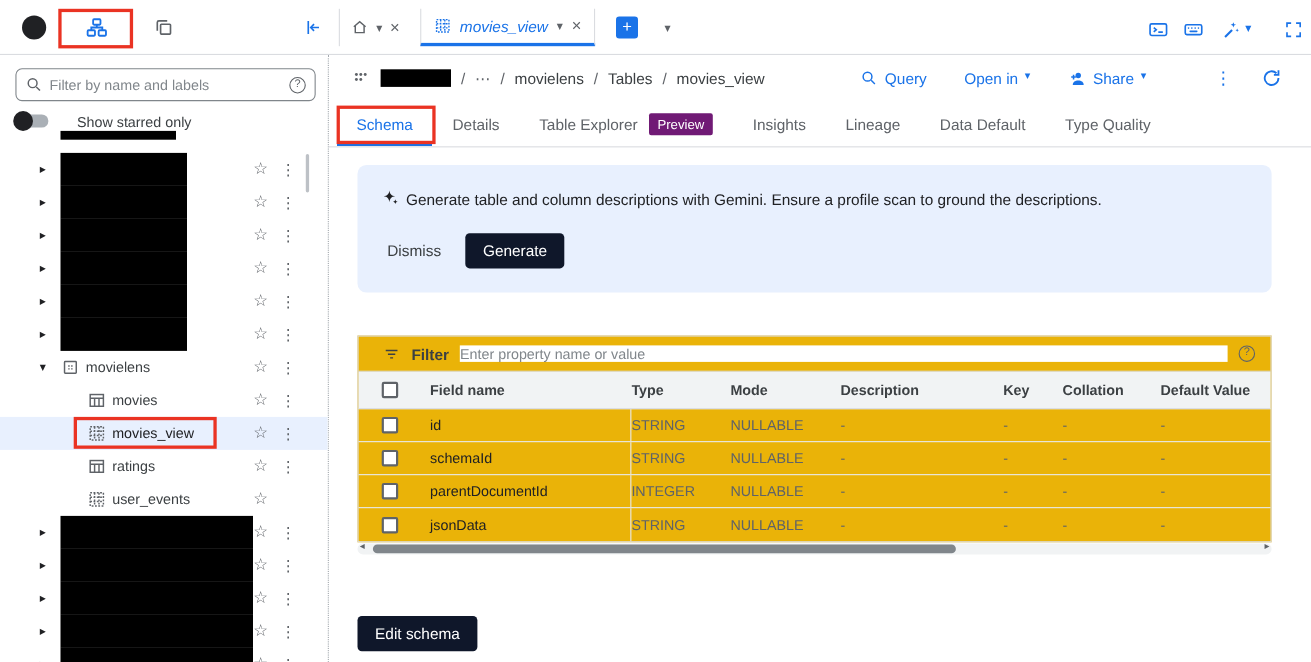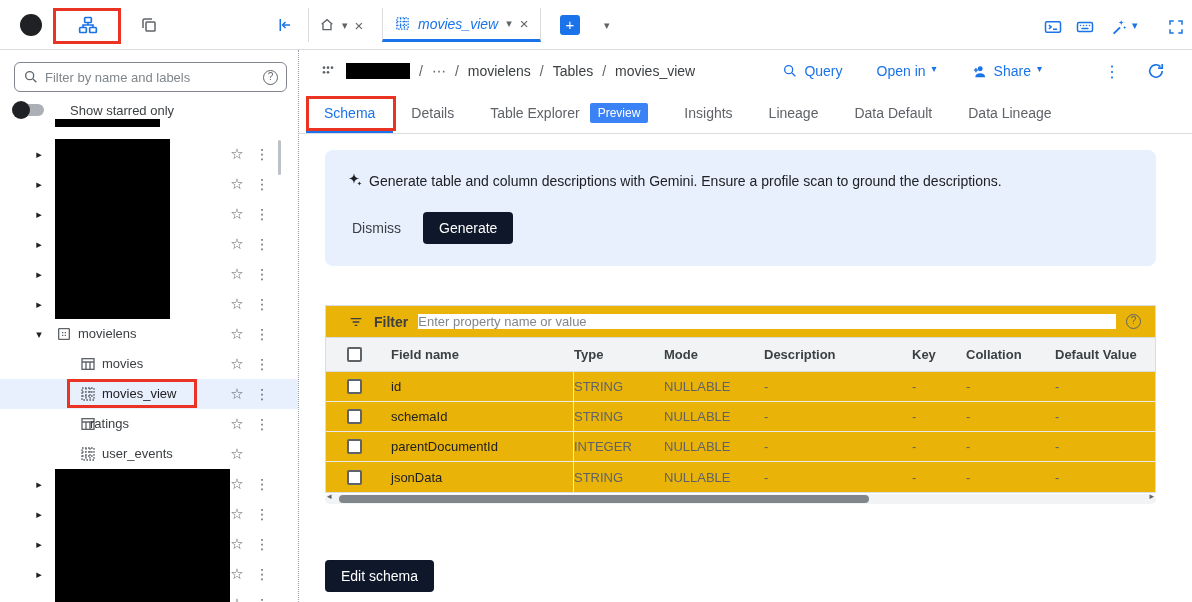--- a/index.html
+++ b/index.html
@@ -56,21 +56,21 @@
   .crumb-actions{margin-left:auto;display:flex;align-items:center;padding-right:26px}
   .act{display:flex;align-items:flex-start;gap:6px;color:#1a73e8;font-size:14px;font-weight:500;cursor:pointer}
   .act .bcaret{font-size:10px;color:#1a73e8}
   .mL34{margin-left:34px}
   .kebab-b{margin-left:62px;color:#1a73e8;font-size:16px;cursor:pointer}
   .refresh{margin-left:26px;cursor:pointer}
 
   .tabsrow{position:relative;height:42px;border-bottom:1px solid #dadce0;display:flex;align-items:stretch;padding-left:7px}
   .mtab{display:flex;align-items:center;padding:0 18px;font-size:14px;color:#5f6368;font-weight:500;cursor:pointer;white-space:nowrap}
   .mtab.active{color:#1a73e8;box-shadow:inset 0 -3px 0 #1a73e8}
-  .badge{background:#3b82f6;color:#fff;font-size:12px;padding:3px 8px;border-radius:2px;margin-left:10px;font-weight:400}
+  .badge{background:#701a75;color:#fff;font-size:12px;padding:3px 8px;border-radius:2px;margin-left:10px;font-weight:400}
 
   .banner{position:absolute;left:26px;top:100px;width:831px;height:116px;background:#e8f0fe;border-radius:8px}
   .banner-ic{position:absolute;left:20px;top:21px}
   .banner-msg{position:absolute;left:44px;top:23px;font-size:14px;color:#202124}
   .banner-btns{position:absolute;left:27px;top:62px;display:flex;align-items:center;gap:22px}
   .dismiss{background:none;border:none;font-family:"Liberation Sans",sans-serif;font-size:14px;font-weight:500;color:#3c4043;cursor:pointer}
   .bluebtn{background:#0f172a;color:#fff;border:none;border-radius:4px;height:32px;padding:0 16px;font-family:"Liberation Sans",sans-serif;font-size:14px;font-weight:500;cursor:pointer}
 
   .tablewrap{position:absolute;left:26px;top:255px;width:831px;border:1px solid #dadce0;background:#eab308}
   .filterrow{height:32px;display:flex;align-items:center;gap:10px;padding-left:22px;border-bottom:1px solid #dadce0}
@@ -288,21 +288,21 @@
         <span class="kebab">⋮</span>
       </div>
 
       <div class="trow">
         <span class="ticon" style="left:80px">
           <svg width="16" height="16" viewBox="0 0 24 24" fill="none" stroke="#5f6368" stroke-width="2">
               <rect x="3" y="4" width="18" height="16"></rect>
               <path d="M3 9h18M9 9v11M15 9v11"></path>
             </svg>
         </span>
-        <span class="tlabel" style="left:90px">ratings</span>
+        <span class="tlabel" style="left:102px">ratings</span>
         <span class="star">☆</span>
         <span class="kebab">⋮</span>
       </div>
 
       <div class="trow">
         <span class="ticon" style="left:80px">
           <svg width="16" height="16" viewBox="0 0 24 24" fill="none" stroke="#5f6368" stroke-width="2" stroke-dasharray="2.5 2">
               <rect x="3" y="3" width="18" height="18"></rect>
               <path d="M3 9h18M3 15h18M9 3v18M15 3v18"></path>
             </svg>
@@ -402,21 +402,21 @@
     <div class="tabsrow">
       <div class="mtab active">Schema</div>
       <div class="mtab">Details</div>
       <div class="mtab">
         <span>Table Explorer</span>
         <span class="badge">Preview</span>
       </div>
       <div class="mtab">Insights</div>
       <div class="mtab">Lineage</div>
       <div class="mtab">Data Default</div>
-      <div class="mtab">Data Lineage</div>
+      <div class="mtab">Type Quality</div>
     </div>
 
     <div class="banner">
       <span class="banner-ic">
         <svg width="18" height="18" viewBox="0 0 24 24" fill="#202124">
             <path d="M12 3c.6 4.5 2.5 6.4 7 7-4.5.6-6.4 2.5-7 7-.6-4.5-2.5-6.4-7-7 4.5-.6 6.4-2.5 7-7z"></path>
             <path d="M19.2 13.5c.3 1.9 1 2.7 3 3-2 .3-2.7 1.1-3 3-.3-1.9-1-2.7-3-3 2-.3 2.7-1.1 3-3z"></path>
           </svg>
       </span>
       <div class="banner-msg">Generate table and column descriptions with Gemini. Ensure a profile scan to ground the descriptions.</div>

